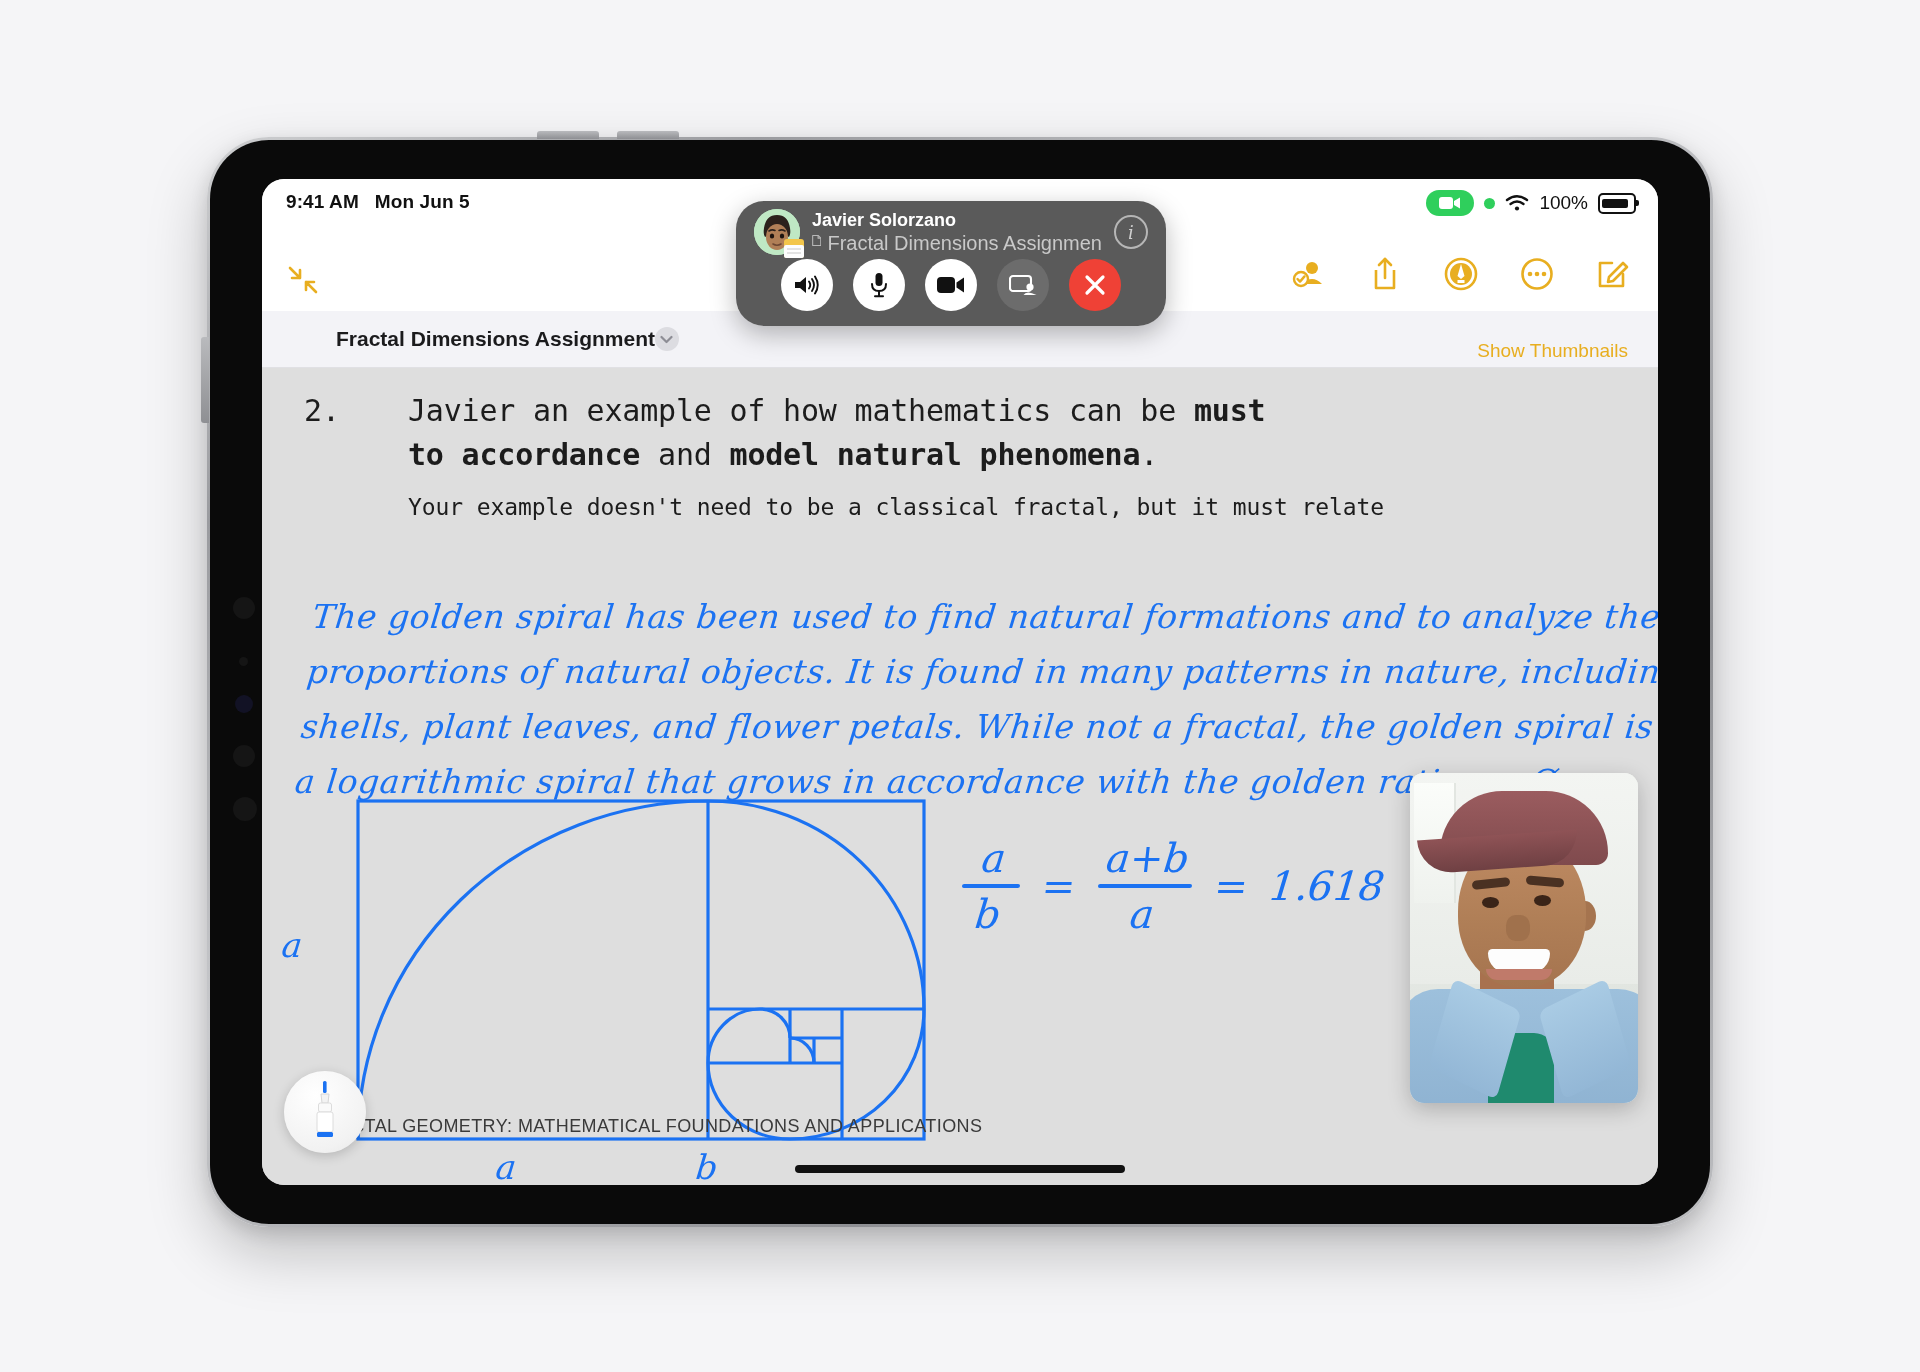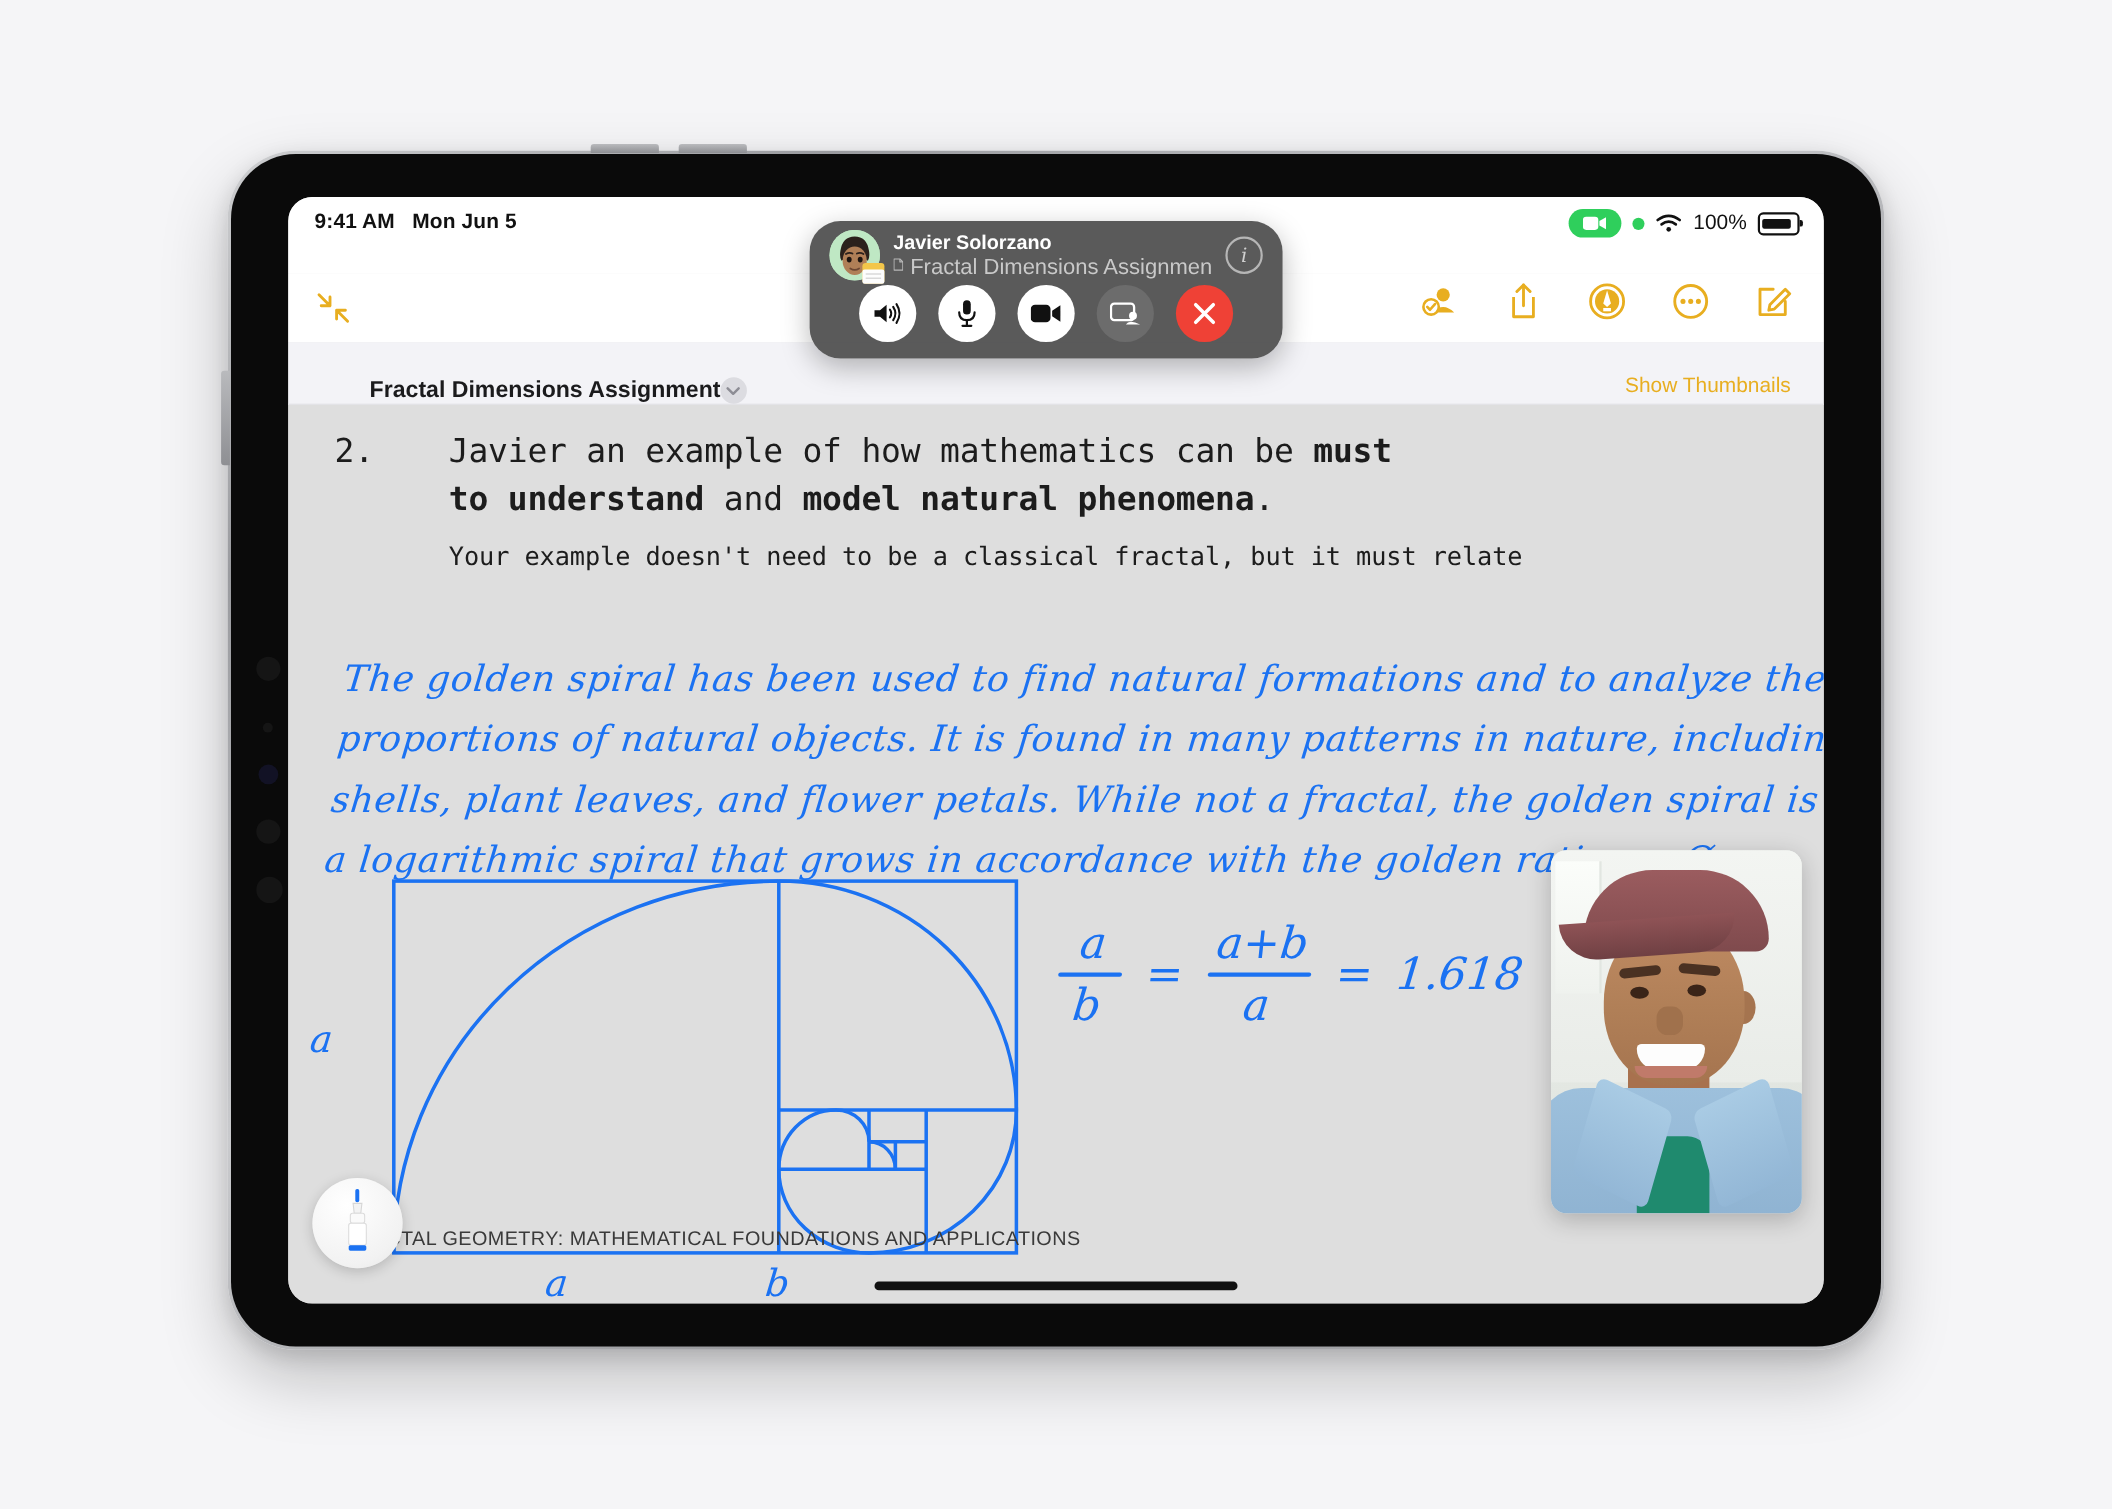--- a/index.html
+++ b/index.html
@@ -155,21 +155,21 @@
     width: 100%;
     height: 56px;
     background: #f3f3f7;
     border-bottom: 1px solid #e0e0e4;
     z-index: 3;
   }
   #doc-title-wrap {
     position: absolute;
     left: 74px; top: 0;
     height: 56px;
-    display: flex; align-items: flex-end; 
+    display: flex; align-items: center; 
   }
   #doc-title {
     font-size: 21px;
     font-weight: bold;
     color: #1b1b1d;
   }
   #title-chevron {
     width: 24px; height: 24px;
     border-radius: 50%;
     background: #dcdce1;
@@ -602,21 +602,21 @@
       <div id="show-thumbs">Show Thumbnails</div>
     </div>
 
     <div id="page">
 
       <div id="doc-text">
         <div class="q-row">
           <div class="q-num">2.</div>
           <div class="q-body">
             <div class="q-lead"><span>Javier an example of how mathematics can be </span><b>must</b></div>
-            <div class="q-lead"><b>to understand</b><span> and </span><b>model natural phenomena</b><span>.</span></div>
+            <div class="q-lead"><b>to accordance</b><span> and </span><b>model natural phenomena</b><span>.</span></div>
             <div class="q-sub">Your example doesn't need to be a classical fractal, but it must relate</div>
           </div>
         </div>
       </div>
 
       <div id="handwriting">
         <div>The golden spiral has been used to find natural formations and to analyze the</div>
         <div>proportions of natural objects. It is found in many patterns in nature, including</div>
         <div>shells, plant leaves, and flower petals. While not a fractal, the golden spiral is</div>
         <div>a logarithmic spiral that grows in accordance with the golden ratio, or Ø.</div>

